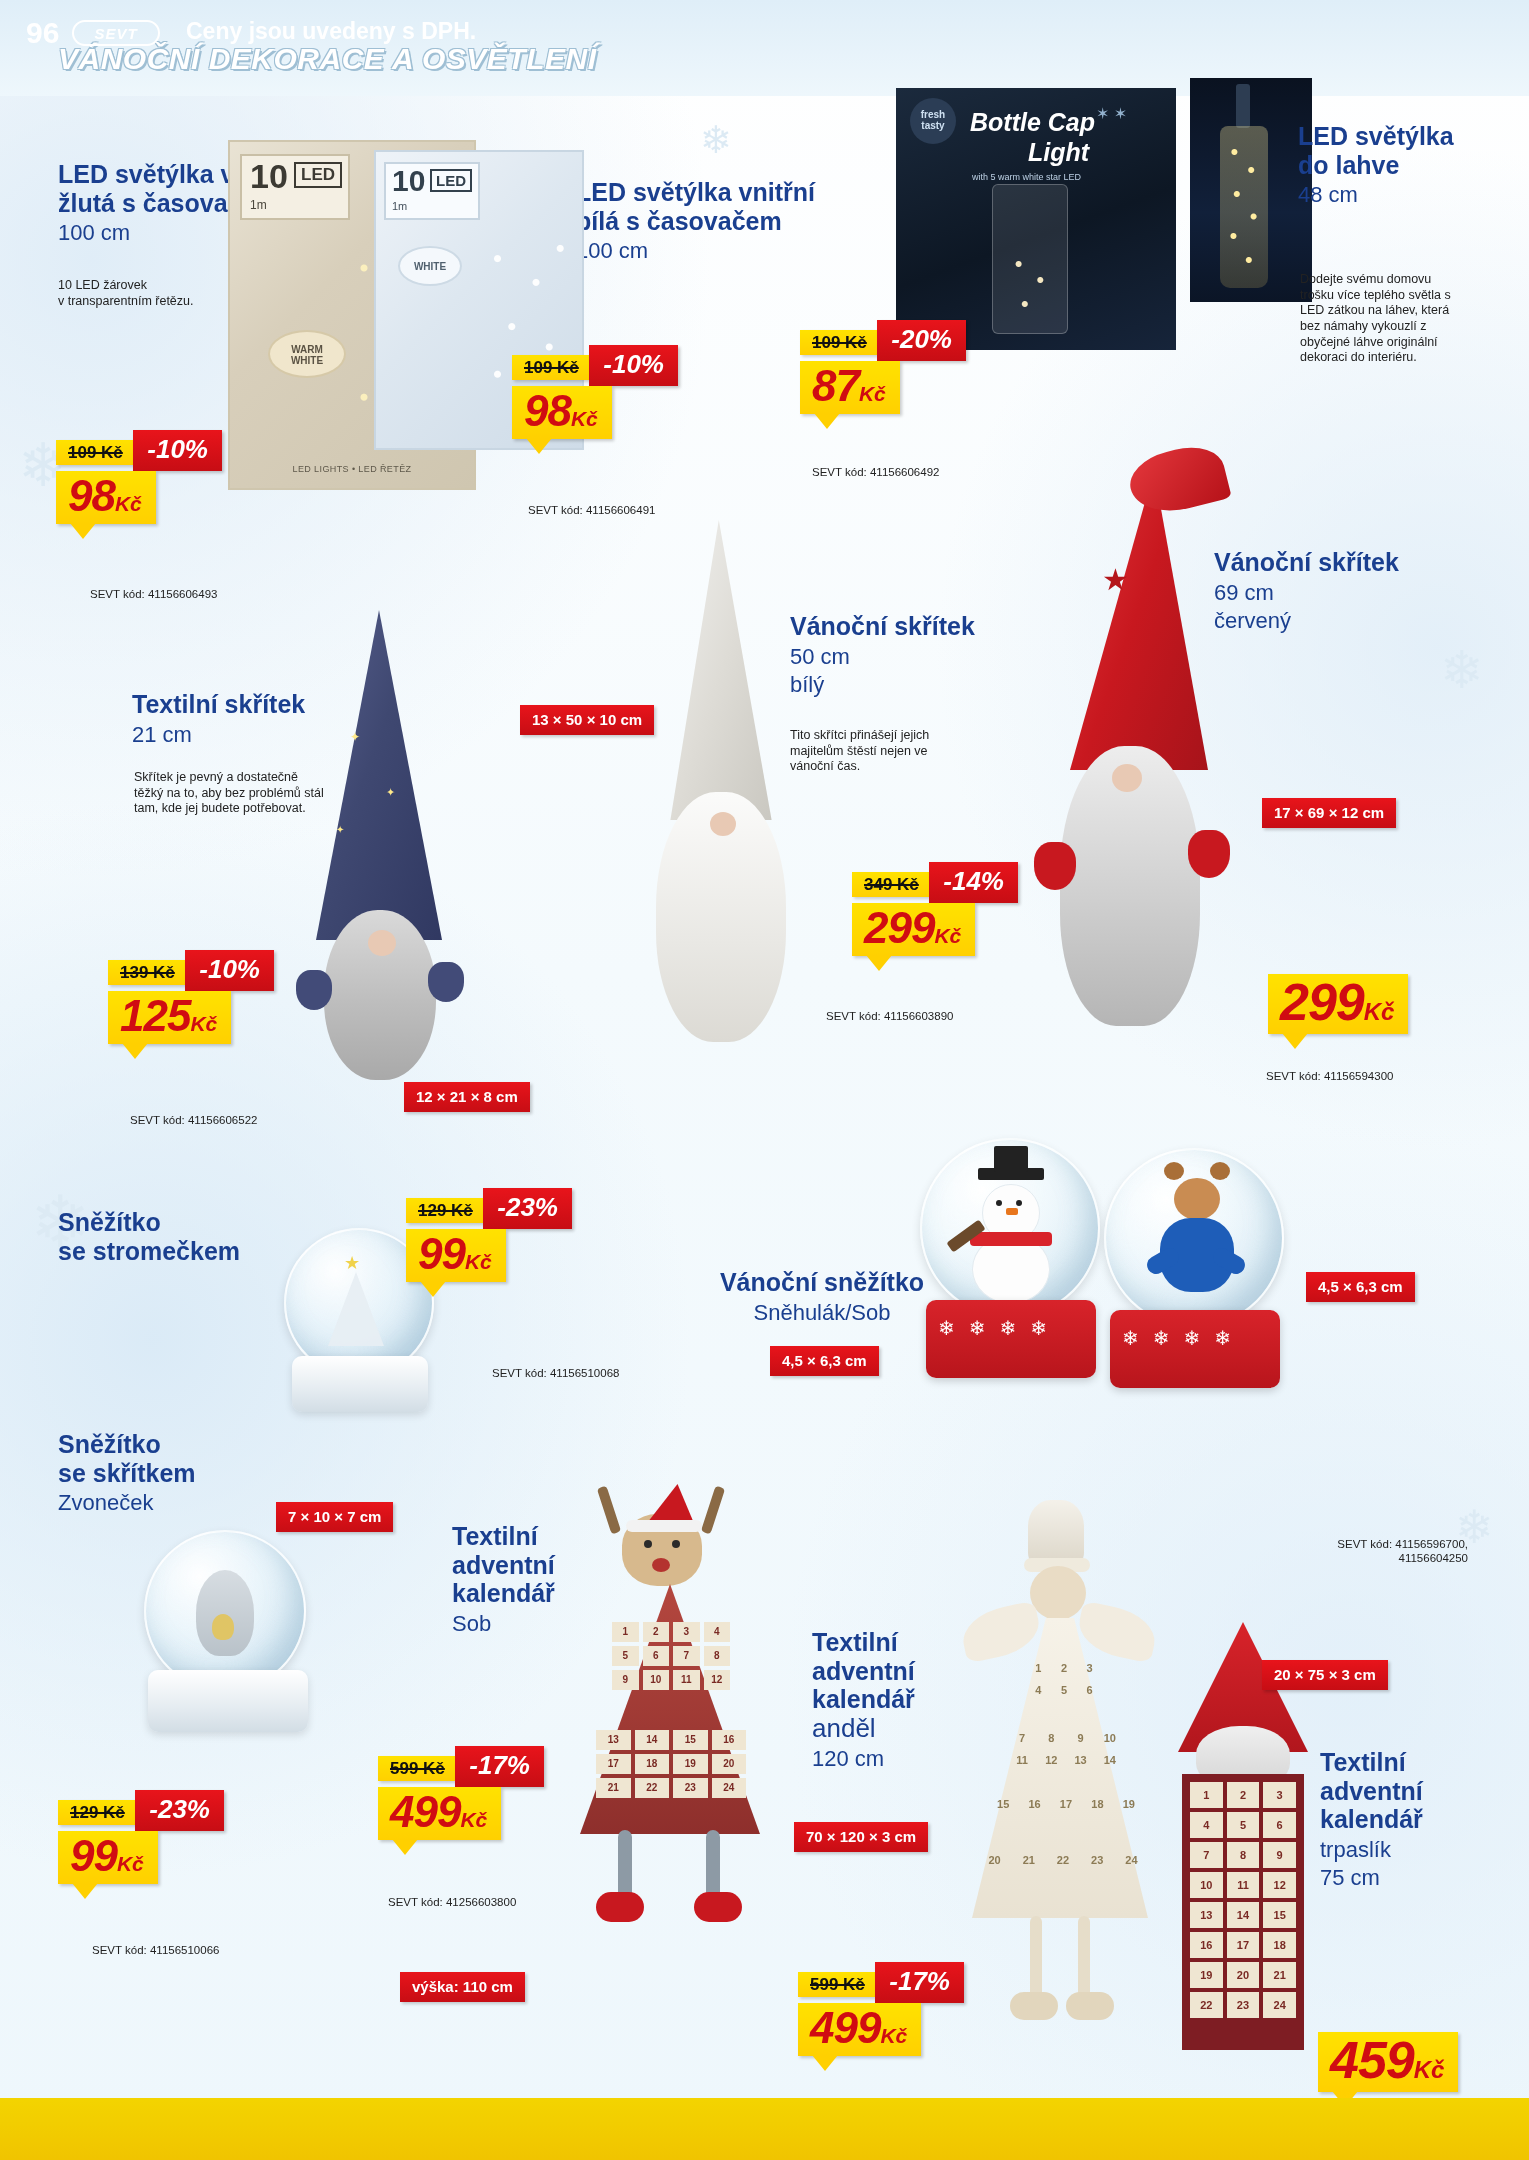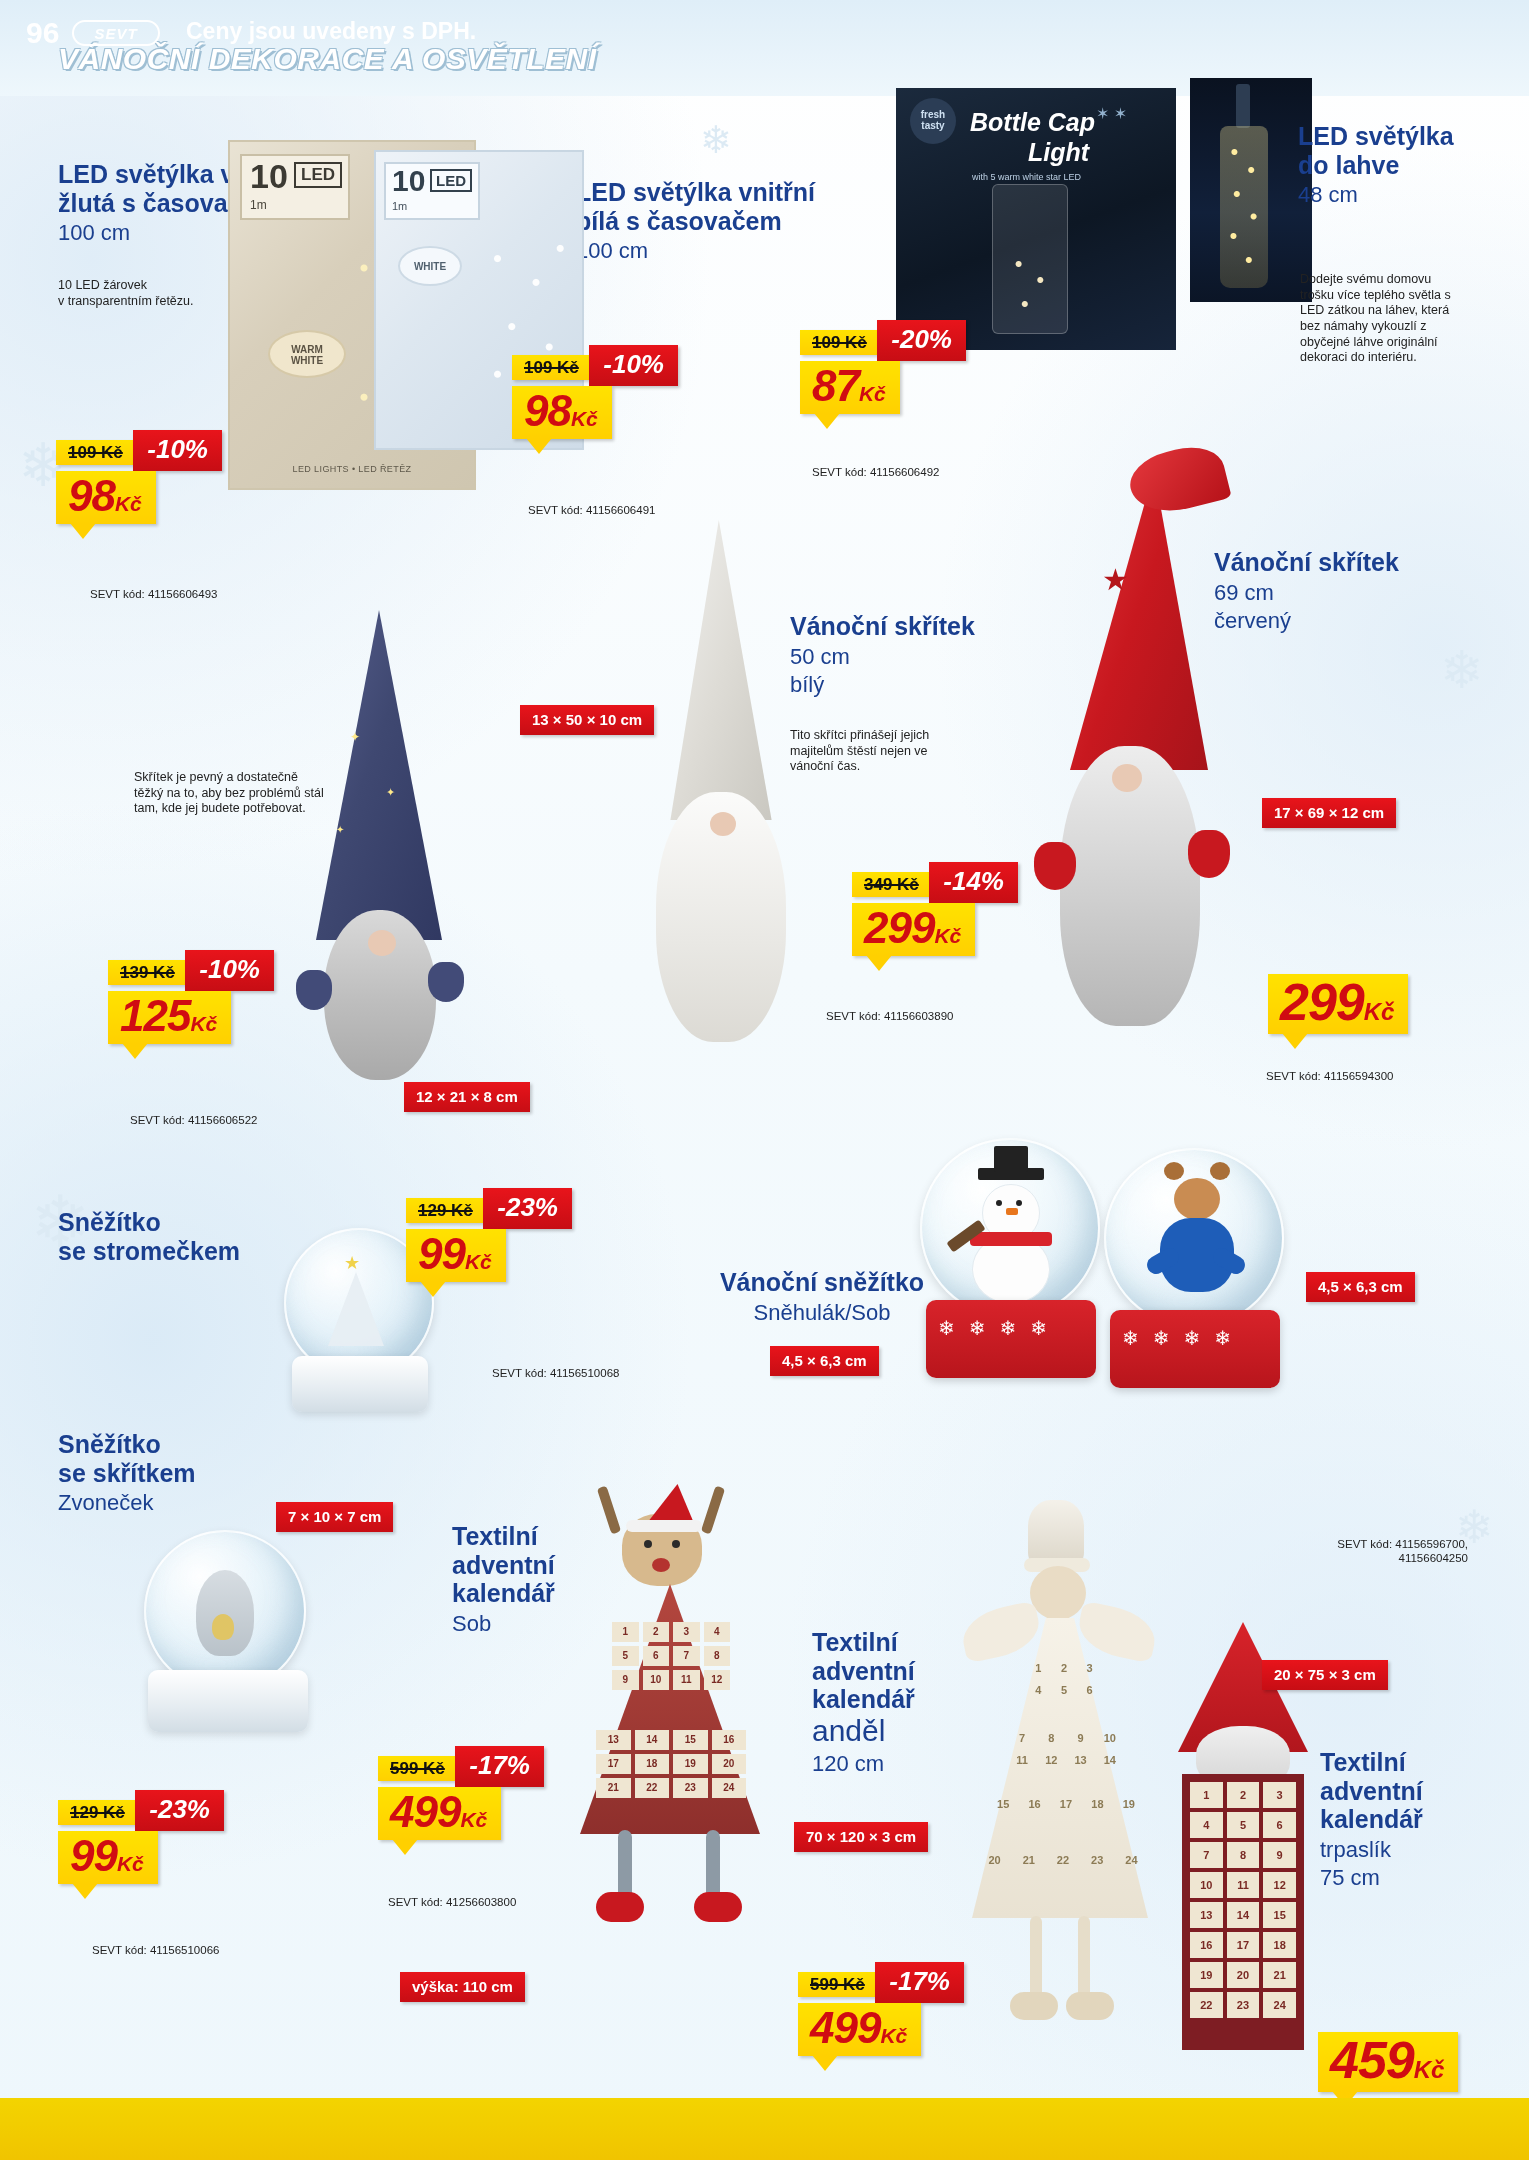--- a/index.html
+++ b/index.html
@@ -259,20 +259,24 @@
       <span class="old">109 Kč</span>
       <span class="pct">-20%</span>
     </div>
     <span class="yellow" style="display:inline-block;">
       <span class="price">87</span><span class="kc">Kč</span>
       <span class="fold"></span>
     </span>
   </div>
   <div class="sevt" style="left:812px; top:466px;">SEVT kód: 41156606492</div>
 
+  <div class="prod-title" style="left:132px; top:690px; width:250px; font-size:25px;">
+    <span>Textilní skřítek</span><br>
+    <span class="prod-sub" style="font-size:22px;">21 cm</span>
+  </div>
   <div class="prod-desc" style="left:134px; top:770px; width:190px;">Skřítek je pevný a dostatečně těžký na to, aby bez problémů stál tam, kde jej budete potřebovat.</div>
 
   <div class="img" style="left:290px; top:610px; width:180px; height:490px;">
 
     <div style="position:absolute;left:14px;top:0;width:150px;height:330px;
         background:linear-gradient(110deg,#5a6290 0%, #3f4871 45%, #2f3760 100%);
         clip-path:polygon(50% 0%, 92% 100%, 8% 100%);
         border-radius:6px;"></div>
     <div style="position:absolute;left:60px;top:120px;color:#ffe98a;font-size:12px;">✦</div>
     <div style="position:absolute;left:96px;top:176px;color:#ffe98a;font-size:11px;">✦</div>
@@ -515,21 +519,21 @@
       <span class="fold"></span>
     </span>
   </div>
   <div class="sevt" style="left:388px; top:1896px;">SEVT kód: 41256603800</div>
   <div class="dim" style="left:400px; top:1972px;">výška: 110 cm</div>
 
   <div class="prod-title" style="left:812px; top:1628px; width:200px; font-size:25px;">
     <span>Textilní</span><br>
     <span>adventní</span><br>
     <span>kalendář</span><br>
-    <span class="prod-sub" style="font-size:30px;">anděl</span><br>
+    <span class="prod-sub" style="font-size:26px;">anděl</span><br>
     <span class="prod-sub" style="font-size:22px;">120 cm</span>
   </div>
 
   <div class="img" style="left:938px; top:1500px; width:250px; height:560px;">
 
     <div style="position:absolute;left:90px;top:0;width:56px;height:66px;background:linear-gradient(180deg,#f4f1ea,#dcd6c8);border-radius:40% 40% 20% 20%;"></div>
     <div style="position:absolute;left:86px;top:58px;width:66px;height:14px;background:#efeadd;border-radius:7px;"></div>
 
     <div style="position:absolute;left:92px;top:66px;width:56px;height:54px;border-radius:50%;background:#e9dcc5;"></div>
 

